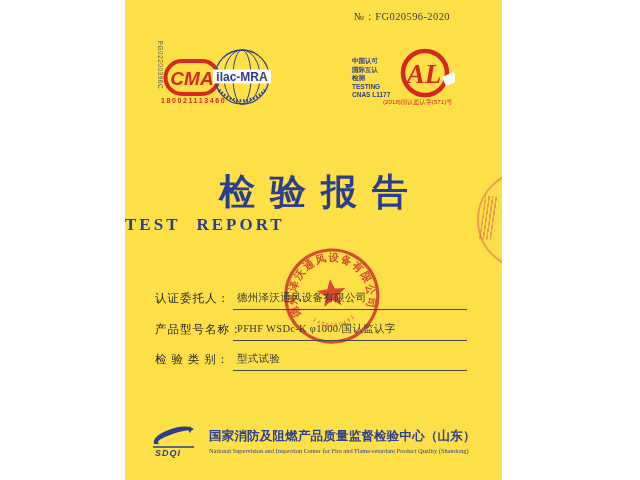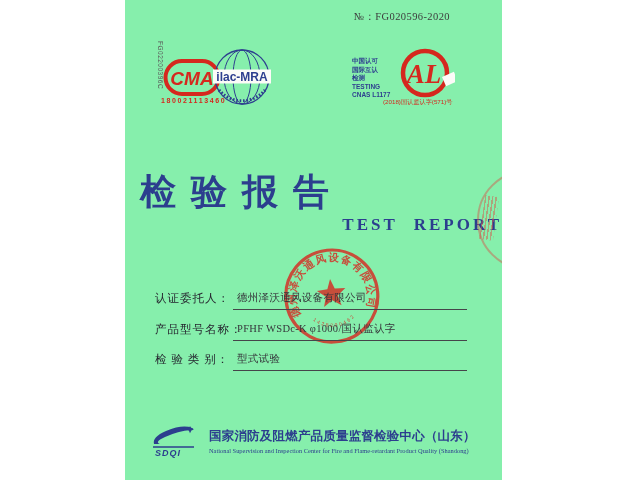--- a/index.html
+++ b/index.html
@@ -3,21 +3,21 @@
 <meta charset="utf-8">
 <style>
   html,body{margin:0;padding:0;}
   body{
     width:640px;height:480px;position:relative;overflow:hidden;
     background:#ffffff;
     font-family:"Liberation Serif", serif;
   }
   #page{
     position:absolute;left:125px;top:0;width:377px;height:480px;
-    background:#86efac;overflow:hidden;
+    background:#fde047;overflow:hidden;
   }
   .abs{position:absolute;}
 
   
   .report-no{left:229px;top:10px;font-size:10.5px;color:#3c3c3c;letter-spacing:.4px;}
 
   
   .side-code{left:1px;top:67px;width:64px;height:12px;font-size:6.5px;color:#5a5a5a;
     letter-spacing:.5px;transform:rotate(90deg);transform-origin:center;white-space:nowrap;
     font-family:"Liberation Sans",sans-serif;}
@@ -28,24 +28,24 @@
     letter-spacing:1.6px;font-family:"Liberation Sans",sans-serif;}
   .ilac-wrap{left:87px;top:46px;}
   .cnas-wrap{left:164px;top:55px;}
   .cnas-text{left:227px;top:57px;font-size:6.5px;line-height:8.6px;color:#2e3f8f;
     font-weight:bold;font-family:"Liberation Sans",sans-serif;}
   .cal-wrap{left:272px;top:48px;}
   .cal-caption{left:258px;top:98px;font-size:6.2px;color:#d5281e;
     font-family:"Liberation Sans",sans-serif;}
 
   
-  .title-zh{left:0;top:168px;width:377px;text-align:left;font-size:36px;font-weight:bold;
+  .title-zh{left:0;top:168px;width:377px;text-align:center;font-size:36px;font-weight:bold;
     color:#2c3e8e;letter-spacing:15px;text-indent:15px;
     font-family:"Liberation Sans",sans-serif;}
-  .title-en{left:0;top:215px;width:377px;text-align:right;font-size:17px;font-weight:bold;
+  .title-en{left:0;top:215px;width:377px;text-align:left;font-size:17px;font-weight:bold;
     color:#2c3e8e;letter-spacing:3px;word-spacing:9px;}
 
   
   .edge-stamp{left:352px;top:170px;width:96px;height:96px;border-radius:50%;
     border:2.5px solid rgba(214,80,70,.45);}
   .edge-stamp-texture{left:357px;top:196px;width:14px;height:44px;opacity:.5;
     background:repeating-linear-gradient(90deg,#d5564a 0 1.5px,transparent 1.5px 3.5px);
     transform:rotate(8deg);}
 
   

